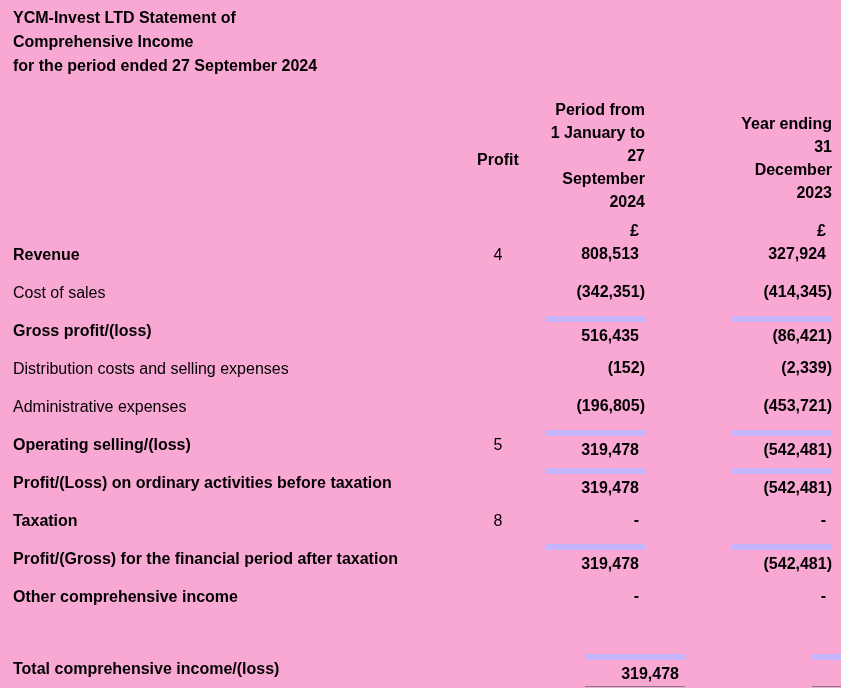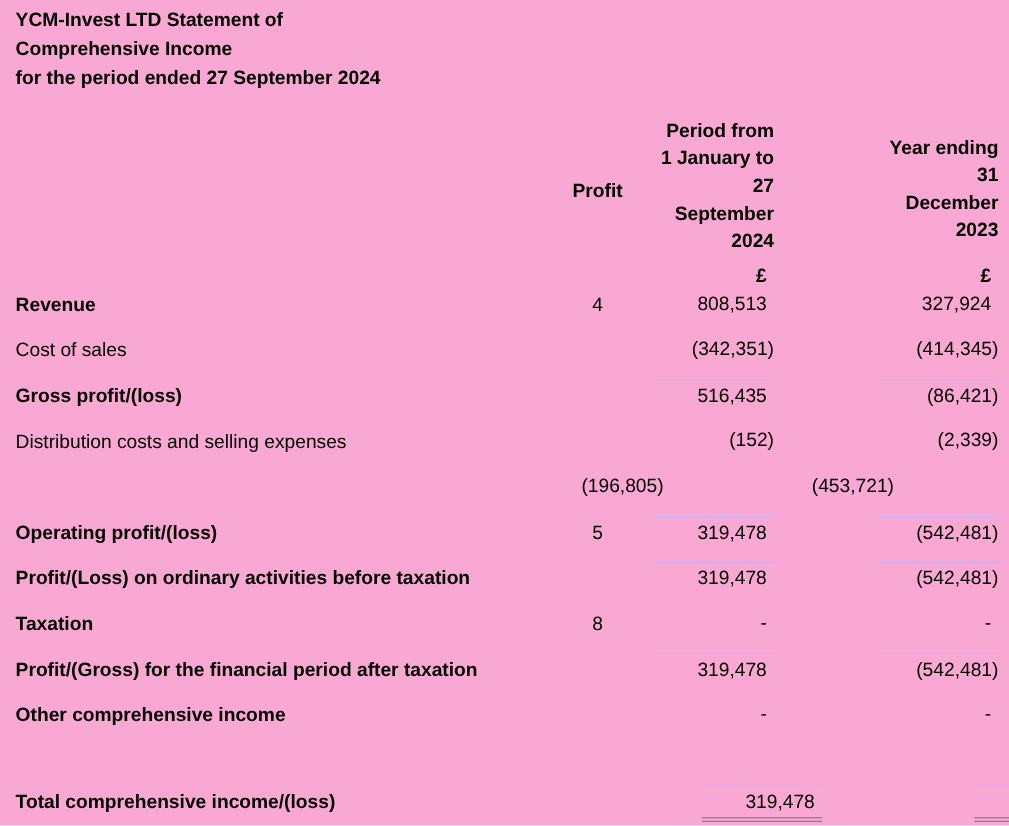--- a/index.html
+++ b/index.html
@@ -48,31 +48,32 @@
   .hdr-2023 { padding-top: 14px; }
   
   .currency-row { height: 27px; align-items: end; }
   .currency-row .vtext { font-weight: bold; }
   
   .vline {
     display: block;
     width: 100px;
     margin-left: auto;
   }
-  .vline.line { border-top: 1px solid #c4b5fd; }
+  .vline.line { border-top: 6px solid #c4b5fd; }
   .vline.total {
     border-bottom: 4px double #7f7f7f;
     padding-bottom: 3px;
   }
   .vtext {
     display: block;
     text-align: right;
     padding-top: 5px;
     line-height: 18px;
     white-space: nowrap;
+    font-weight: bold;
   }
   .vtext.pos { padding-right: 6px; } 
   
   .row { height: 38px; }
   .row .label {
     padding-top: 6px;
     line-height: 18px;
     white-space: nowrap;
   }
   .row.bold .label { font-weight: bold; }
@@ -185,35 +186,36 @@
           </span>
     </div>
     <div class="c"></div>
     <div class="c">
       <span class="vline v23">
             <span class="vtext">(2,339)</span>
           </span>
     </div>
   </div>
       <div class="grid row">
+    <div class="c label">Administrative expenses</div>
     <div class="c note"></div>
     <div class="c">
       <span class="vline v24">
             <span class="vtext">(196,805)</span>
           </span>
     </div>
     <div class="c"></div>
     <div class="c">
       <span class="vline v23">
             <span class="vtext">(453,721)</span>
           </span>
     </div>
   </div>
       <div class="grid row bold">
-    <div class="c label">Operating profit/(loss)</div>
+    <div class="c label">Operating selling/(loss)</div>
     <div class="c note">5</div>
     <div class="c">
       <span class="vline v24 line">
             <span class="vtext pos">319,478</span>
           </span>
     </div>
     <div class="c"></div>
     <div class="c">
       <span class="vline v23 line">
             <span class="vtext">(542,481)</span>

